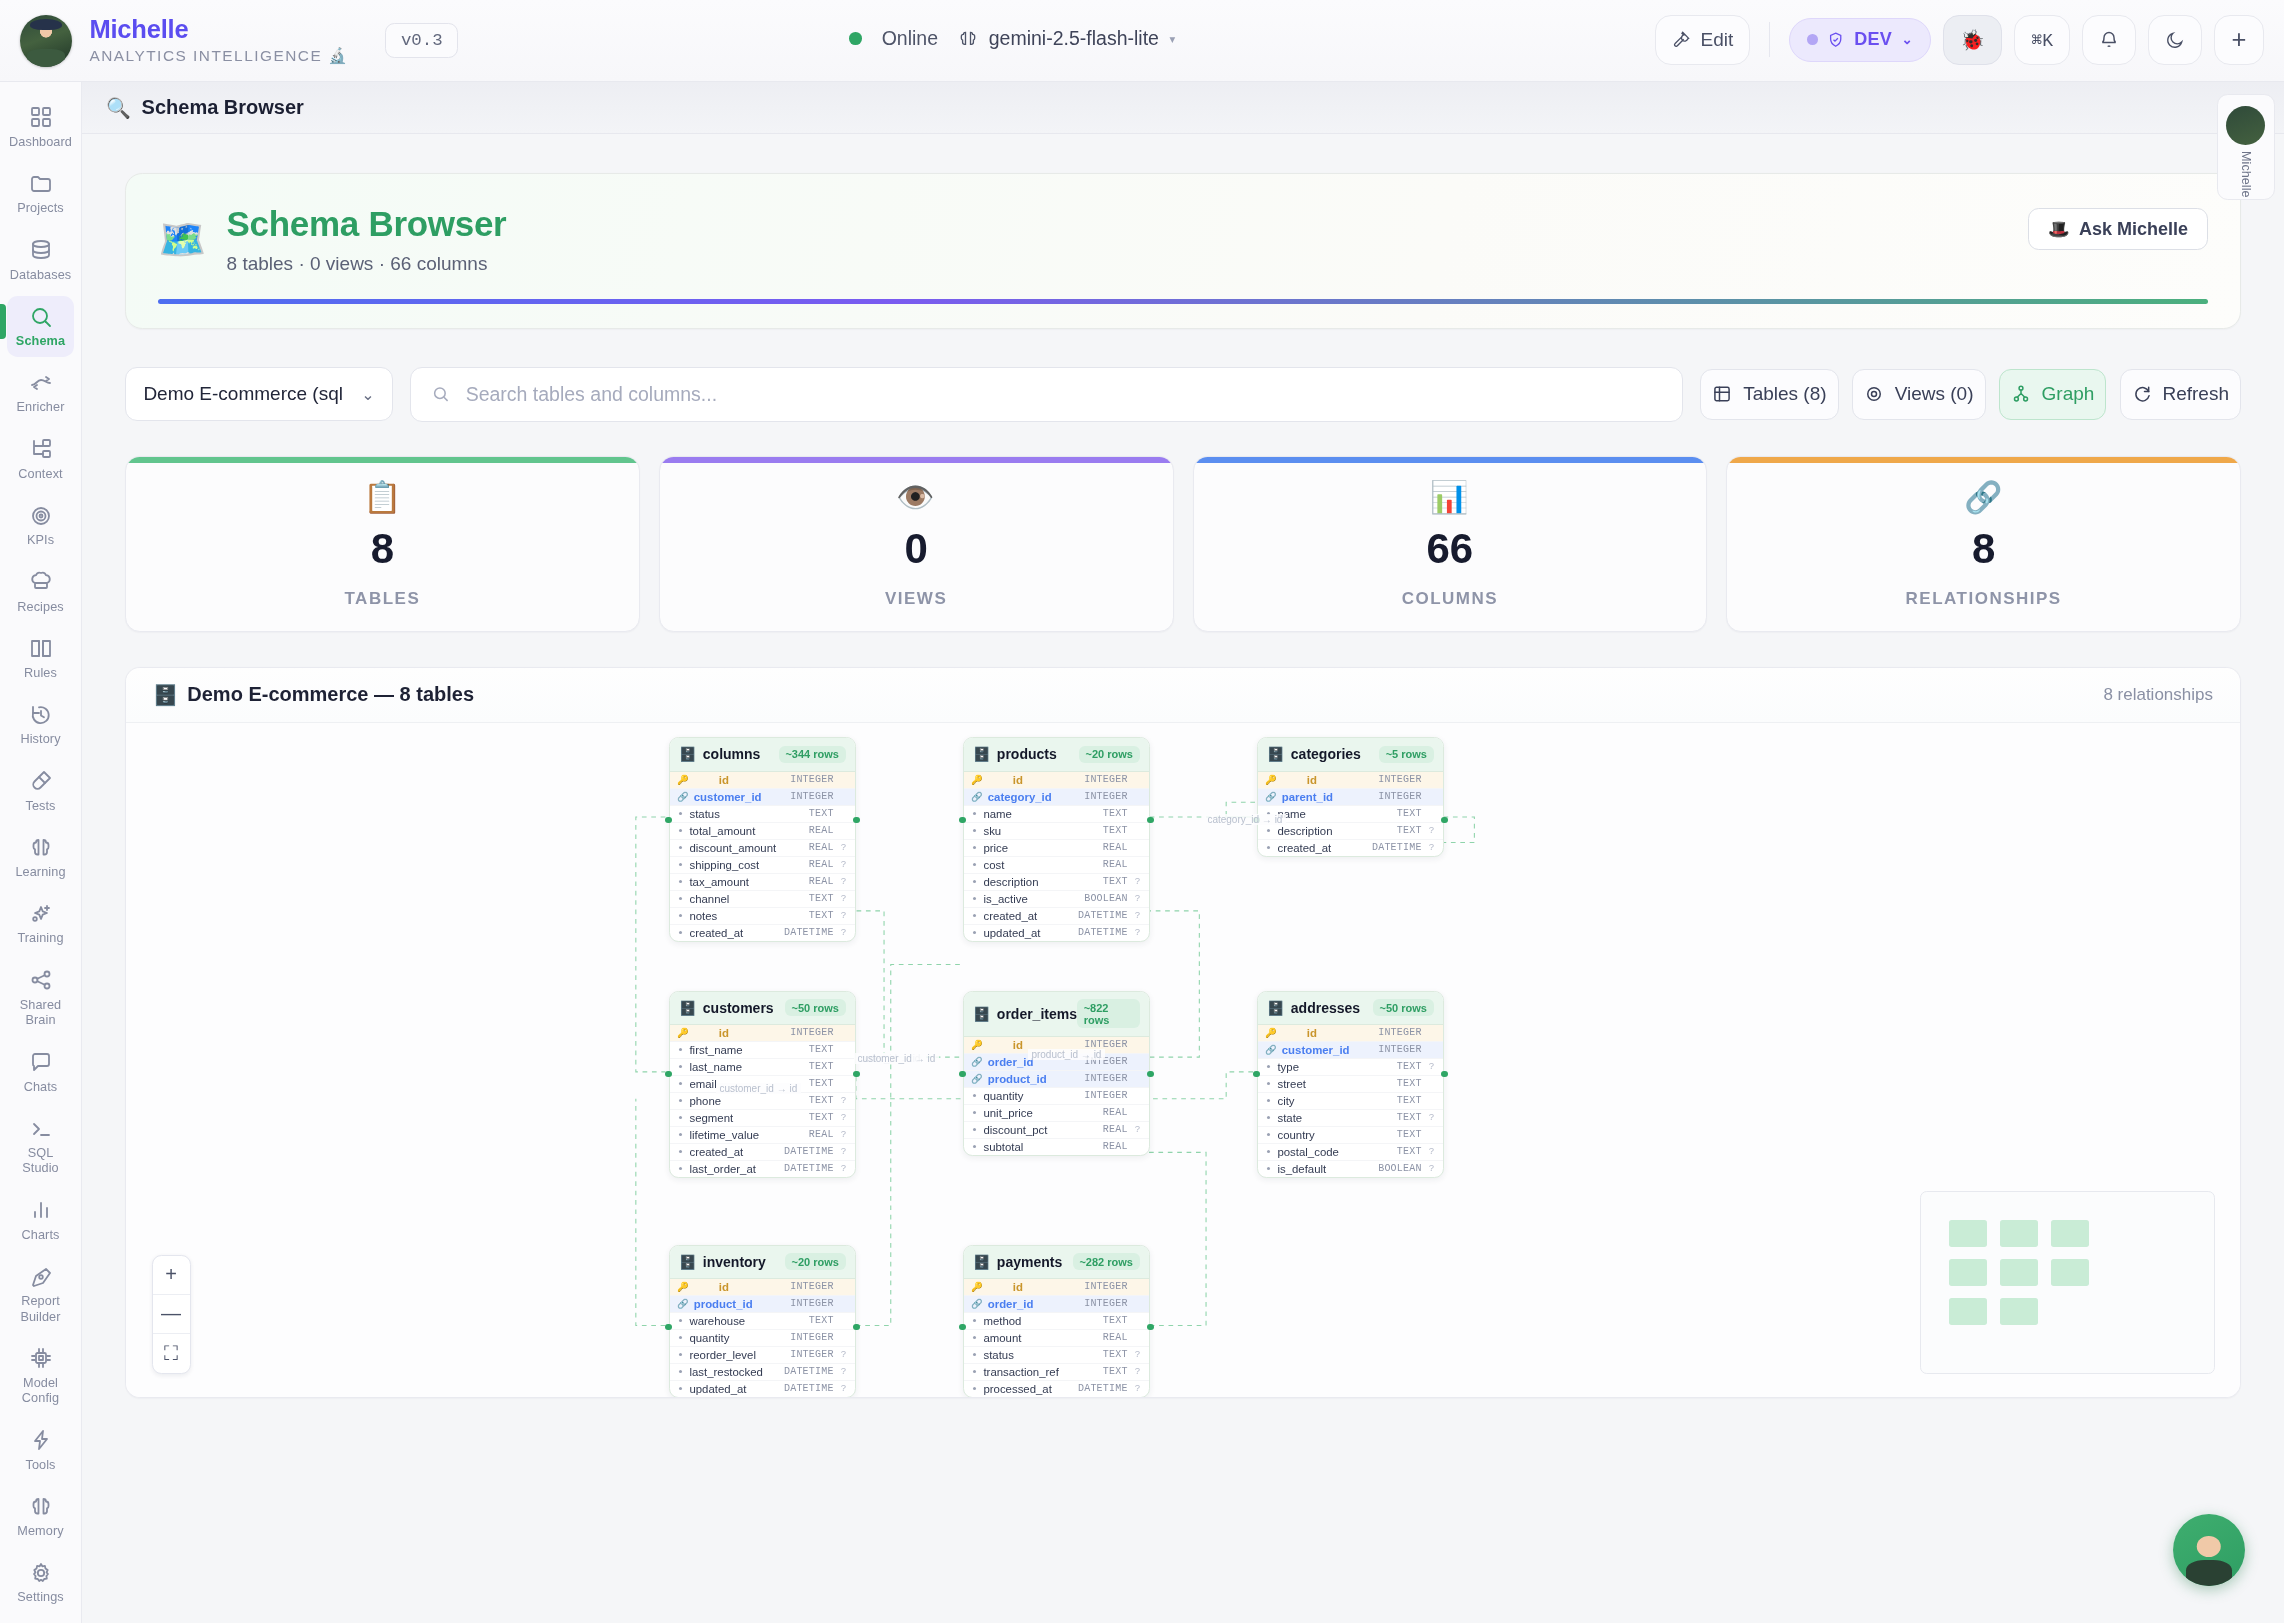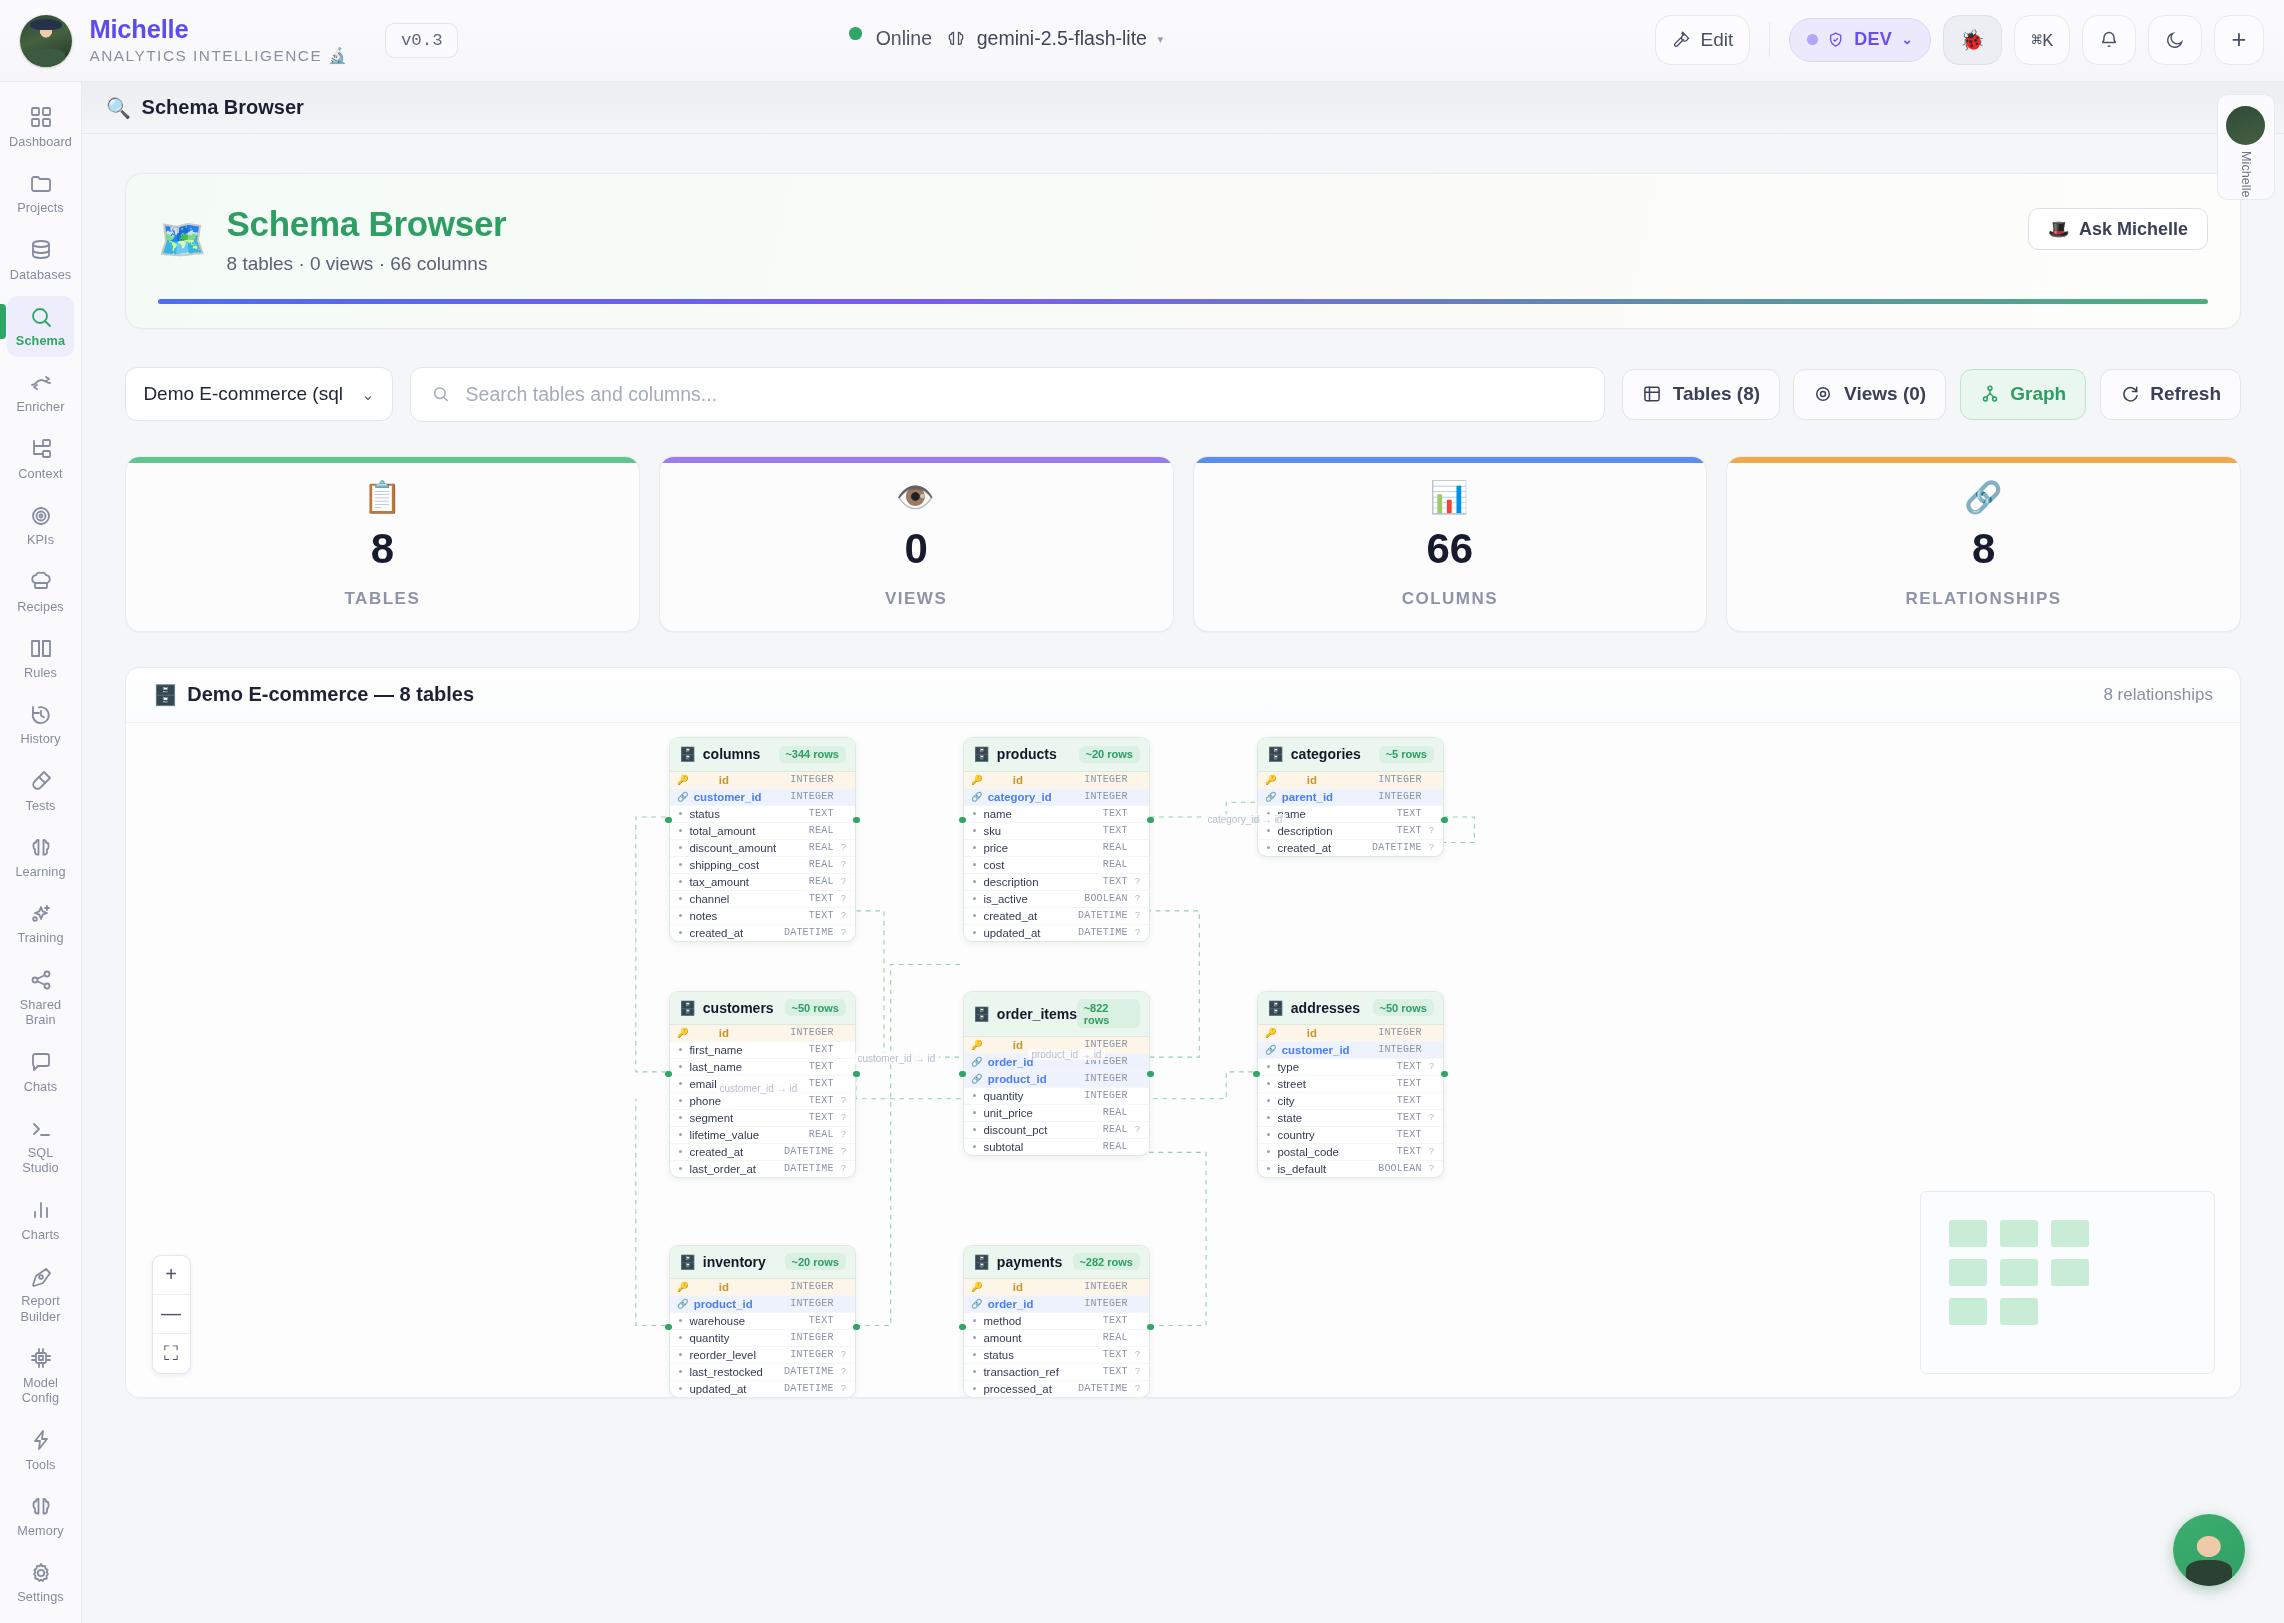--- a/index.html
+++ b/index.html
@@ -37,21 +37,21 @@
     background:#3c5a3f; border-radius:36% 36% 0 0;
   }
   .brand-text { line-height: 1; }
   .brand-name { font-size: 25.5px; font-weight: 700; color: #5b4df0; letter-spacing:-0.2px; }
   .brand-sub { font-size: 15.4px; color: #8a8fa3; letter-spacing: 1.5px; margin-top: 5.4px; font-weight:400;}
   .ver-chip {
     margin-left: 19px; padding: 6.7px 14.8px; border: 1.3px solid #e3e4ec; border-radius: 9.4px;
     font-family: "Liberation Mono", monospace; font-size: 17.4px; color: #62687d; background:#fbfbfd;
   }
 
-  .center-status { position:absolute; left: 849px; top: 27px; display: flex; gap: 14px; }
+  .center-status { position:absolute; left: 849px; top: 27px; display: flex; align-items: center; gap: 20px; }
   .dot-online { width: 12.7px; height: 12.7px; border-radius: 50%; background: #2fa665; display:inline-block; }
   .status-txt { font-size: 19.5px; color: #4e5468; }
   .model-wrap { display: flex; align-items: center; gap: 10.7px; }
   .model-txt { font-size: 19.5px; color: #3f4459; }
   .caret-sm { font-size: 11.4px; color:#9aa0b4; }
 
   .topbar-right { position:absolute; right: 20px; top: 14.8px; display: flex; align-items: center; gap: 12px; }
   .tb-btn {
     height: 50px; min-width: 50px; border: 1.3px solid #e8e9ef; border-radius: 16px;
     background: #fcfcfe; display: flex; align-items: center; justify-content: center;
@@ -128,22 +128,22 @@
     display:flex; align-items:center; gap: 14.8px; padding: 0 20px;
   }
   .search-box input {
     border: none; outline: none; font-size: 19.5px; color:#2a2e42; width: 100%;
     font-family: "Liberation Sans", sans-serif; background: transparent;
   }
   .search-box input::placeholder { color: #a6abbd; }
   .seg-btns { display:flex; align-items:center; gap: 13.4px; }
   .seg {
     height: 51px; border: 1.3px solid #e3e5ec; border-radius: 12px; background:#fcfcfe;
-    display:flex; align-items:center; gap: 10.7px; padding: 0 19px; font-size: 19px; color:#3a4058;
-    font-weight: 700;
+    display:flex; align-items:center; gap: 10.7px; padding: 0 11px; font-size: 19px; color:#3a4058;
+    font-weight: 400;
   }
   .seg.on { background:#e9f7ef; border-color:#bde5cd; color:#2e9e63; }
 
   .stats { margin: 34px 43px 0 43px; display: grid; grid-template-columns: repeat(4,1fr); gap: 19px; }
   .stat {
     background:#fcfcfd; border:1.3px solid #e9eaf0; border-radius: 14.8px; height: 176px;
     display:flex; flex-direction:column; align-items:center; justify-content:center;
     position:relative; overflow:hidden; box-shadow: 0 0.7px 1.3px rgba(20,25,50,.03);
   }
   .stat .top { position:absolute; top:0; left:0; right:0; height: 6px; }

